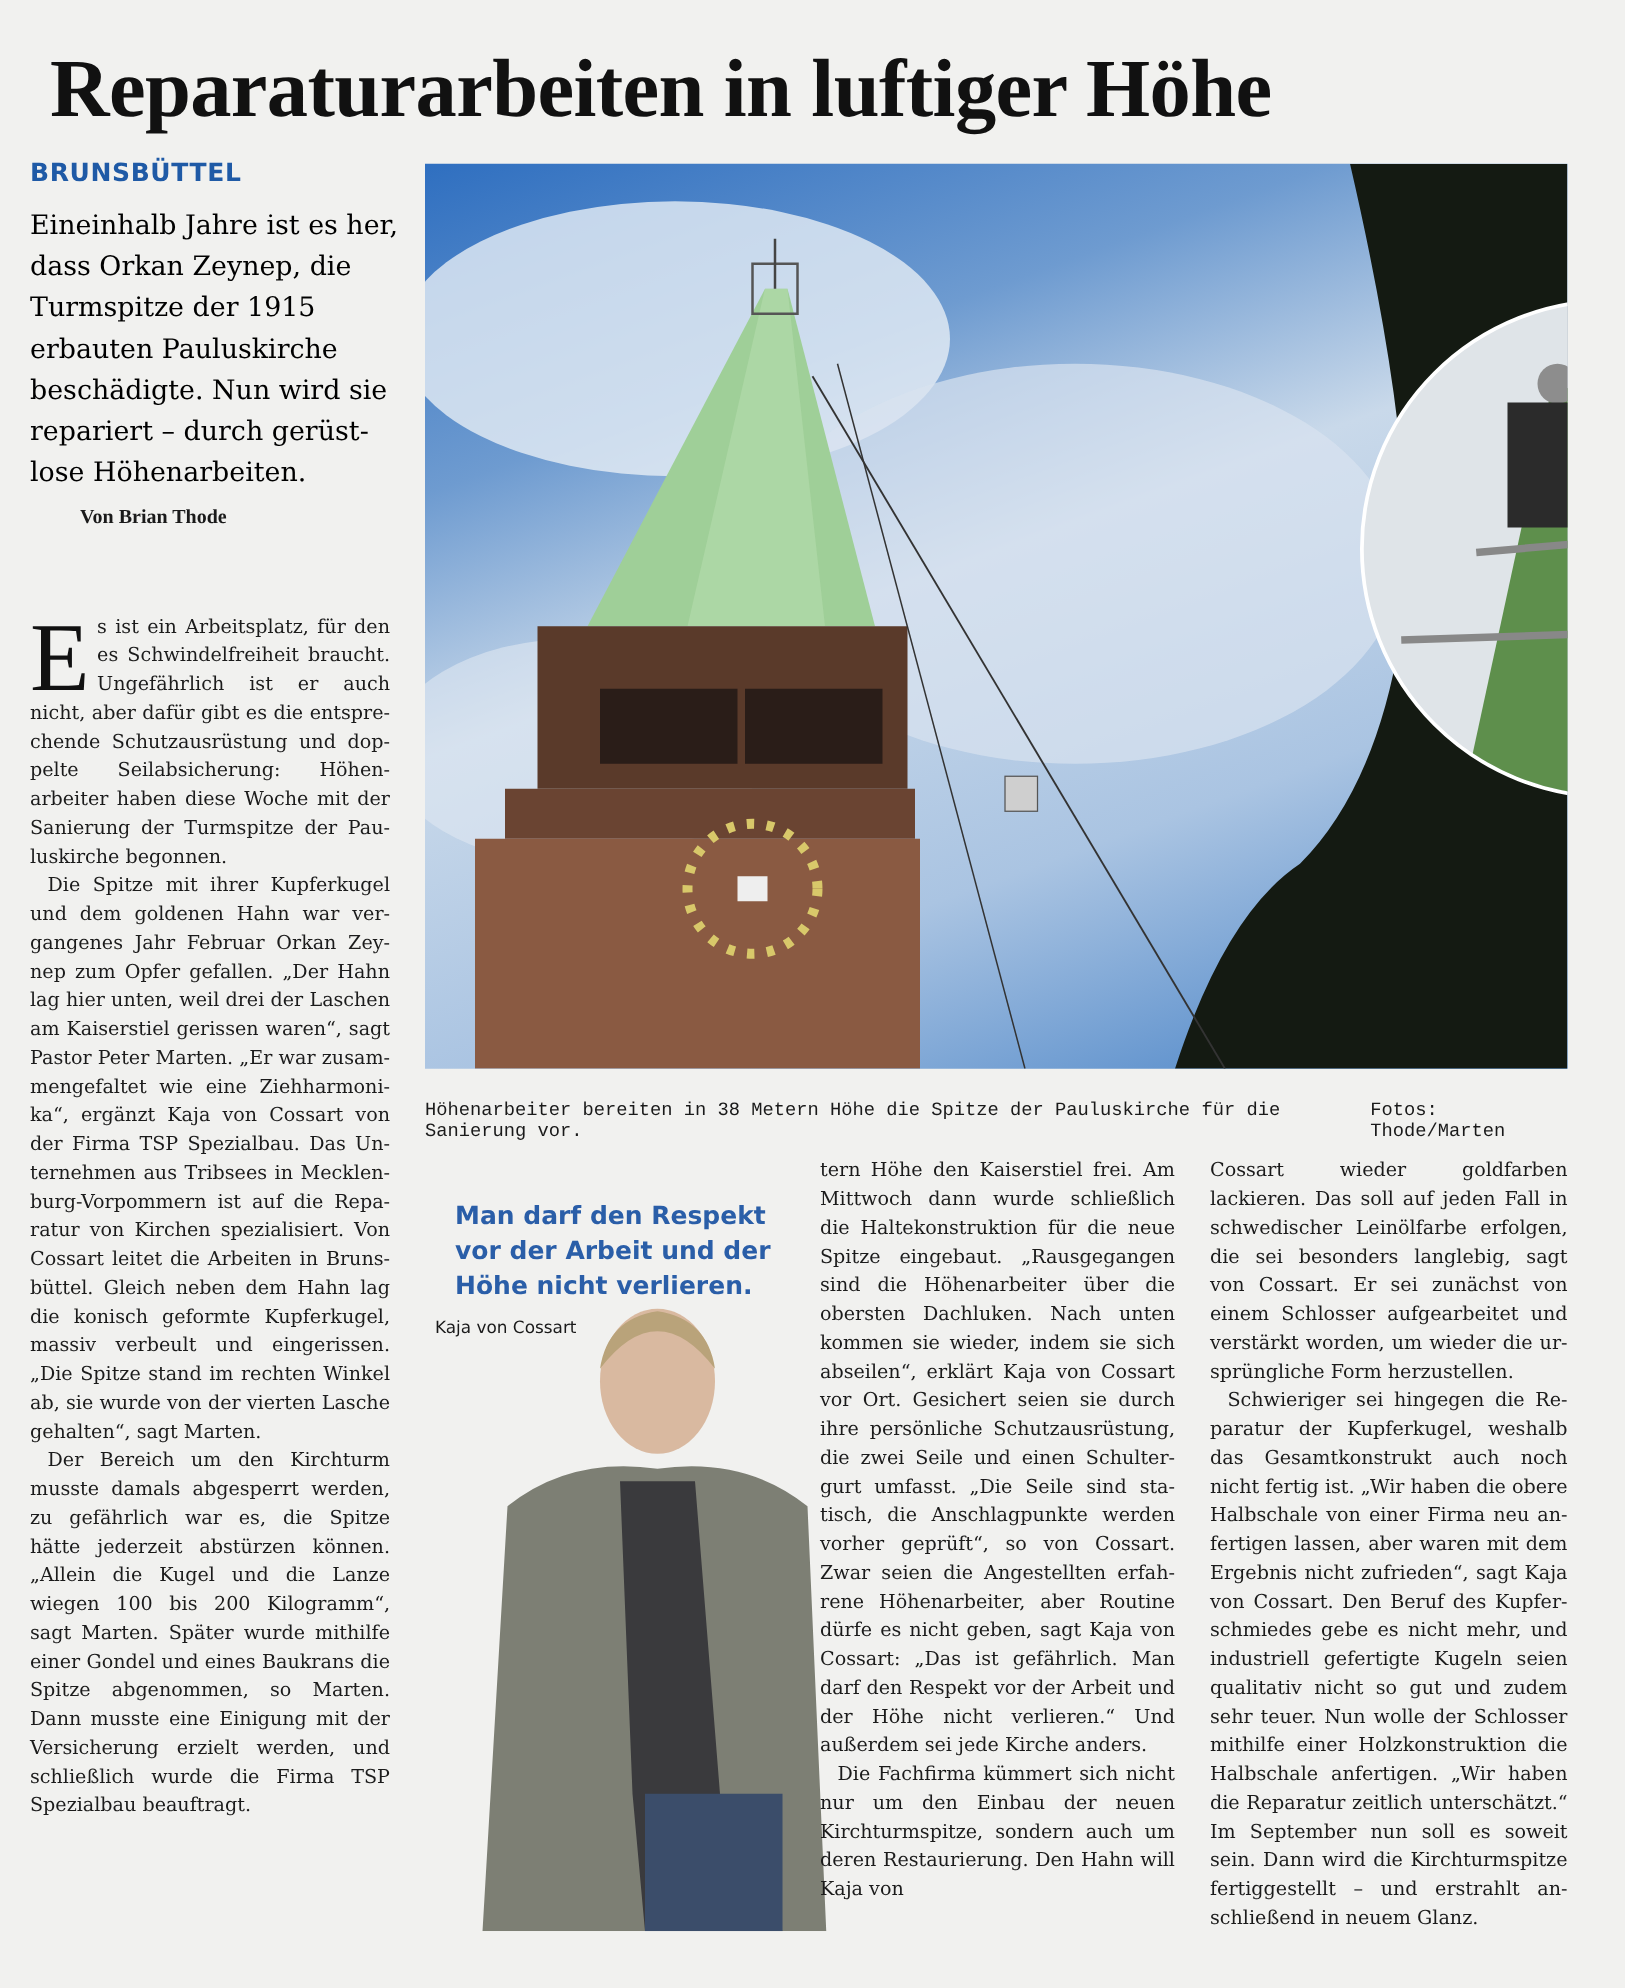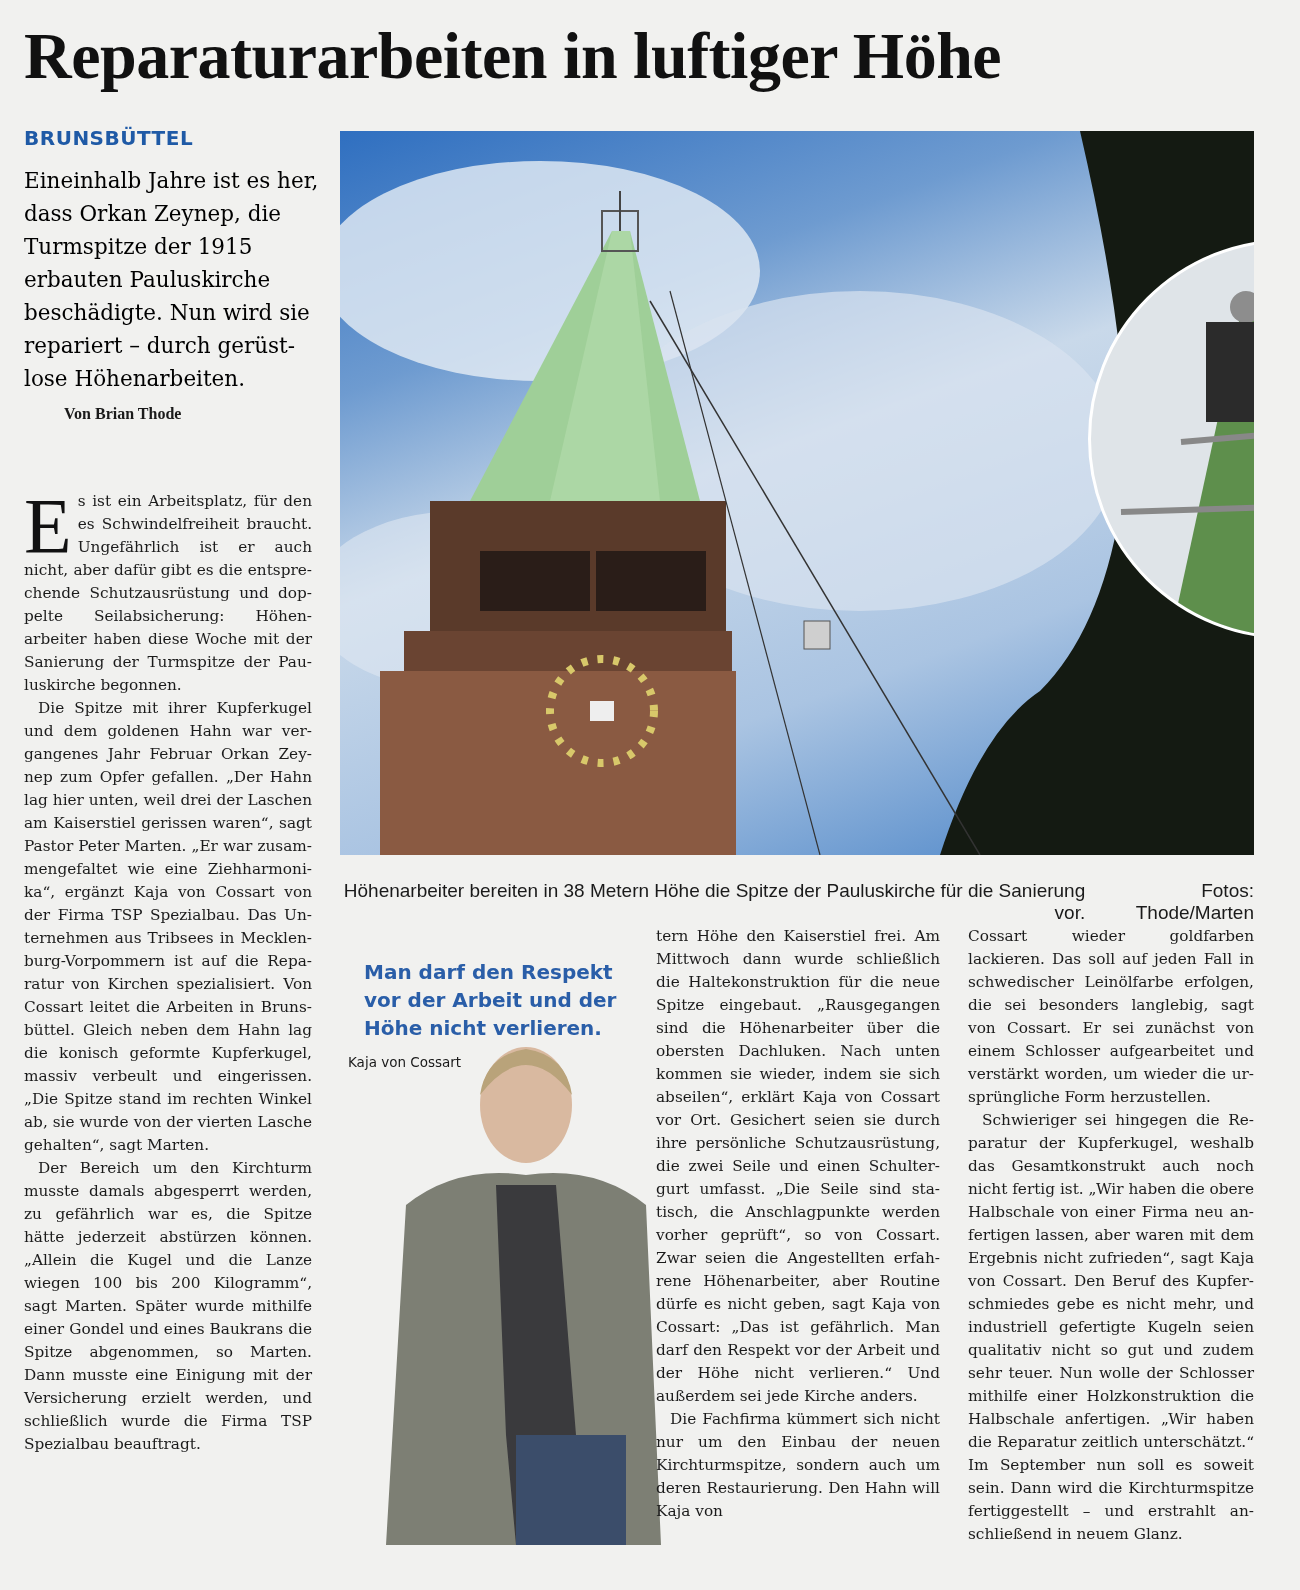--- a/index.html
+++ b/index.html
@@ -7,21 +7,21 @@
     width:1300px; height:1590px; overflow:hidden;
     background:#f1f1ef;
     font-family:"DejaVu Serif", serif;
     color:#1a1a1a;
     position:relative;
   }
   .headline {
     position:absolute; left:24px; top:18px;
     font-family:"Liberation Serif", serif;
     font-weight:bold; font-size:66px; letter-spacing:-0.5px;
-    margin:0; line-height:76px; color:#111;
+    margin:16px; line-height:76px; color:#111;
   }
   .dateline {
     position:absolute; left:24px; top:126px;
     font-family:"DejaVu Sans", sans-serif; font-weight:bold;
     font-size:20px; color:#1f5aa6; letter-spacing:0.5px;
   }
   .lead {
     position:absolute; left:24px; top:164px; width:300px;
     font-family:"DejaVu Serif", serif; font-size:21.5px; line-height:33px;
     color:#000000; margin:0;
@@ -49,22 +49,22 @@
     overflow:hidden;
     background:linear-gradient(160deg,#2f6fc0 0%,#6e9bd0 25%,#c9d9ea 45%,#aac4e2 70%,#3e7cc4 100%);
   }
   .inset {
     position:absolute; left:748px; top:108px; width:394px; height:394px;
     border-radius:50%; background:#dfe4e8; border:3px solid #fff;
     overflow:hidden;
   }
   .caption {
     position:absolute; left:340px; top:880px; width:914px;
-    font-family:Liberation Sans, sans-serif; font-size:19px; color:#1a1a1a;
-    display:flex; justify-content:space-between;text-align:right;
+    font-family:Liberation Mono, monospace; font-size:15px; color:#1a1a1a;
+    display:flex; justify-content:space-between;
   }
   .pullquote {
     position:absolute; left:348px; top:942px; width:280px;
     font-family:"DejaVu Sans", sans-serif; font-weight:bold; font-size:20px;
     line-height:28px; color:#2a5ea8; margin:16px;
   }
   .pq-author {
     position:absolute; left:348px; top:1054px;
     font-family:"DejaVu Sans", sans-serif; font-size:13.5px;
   }

